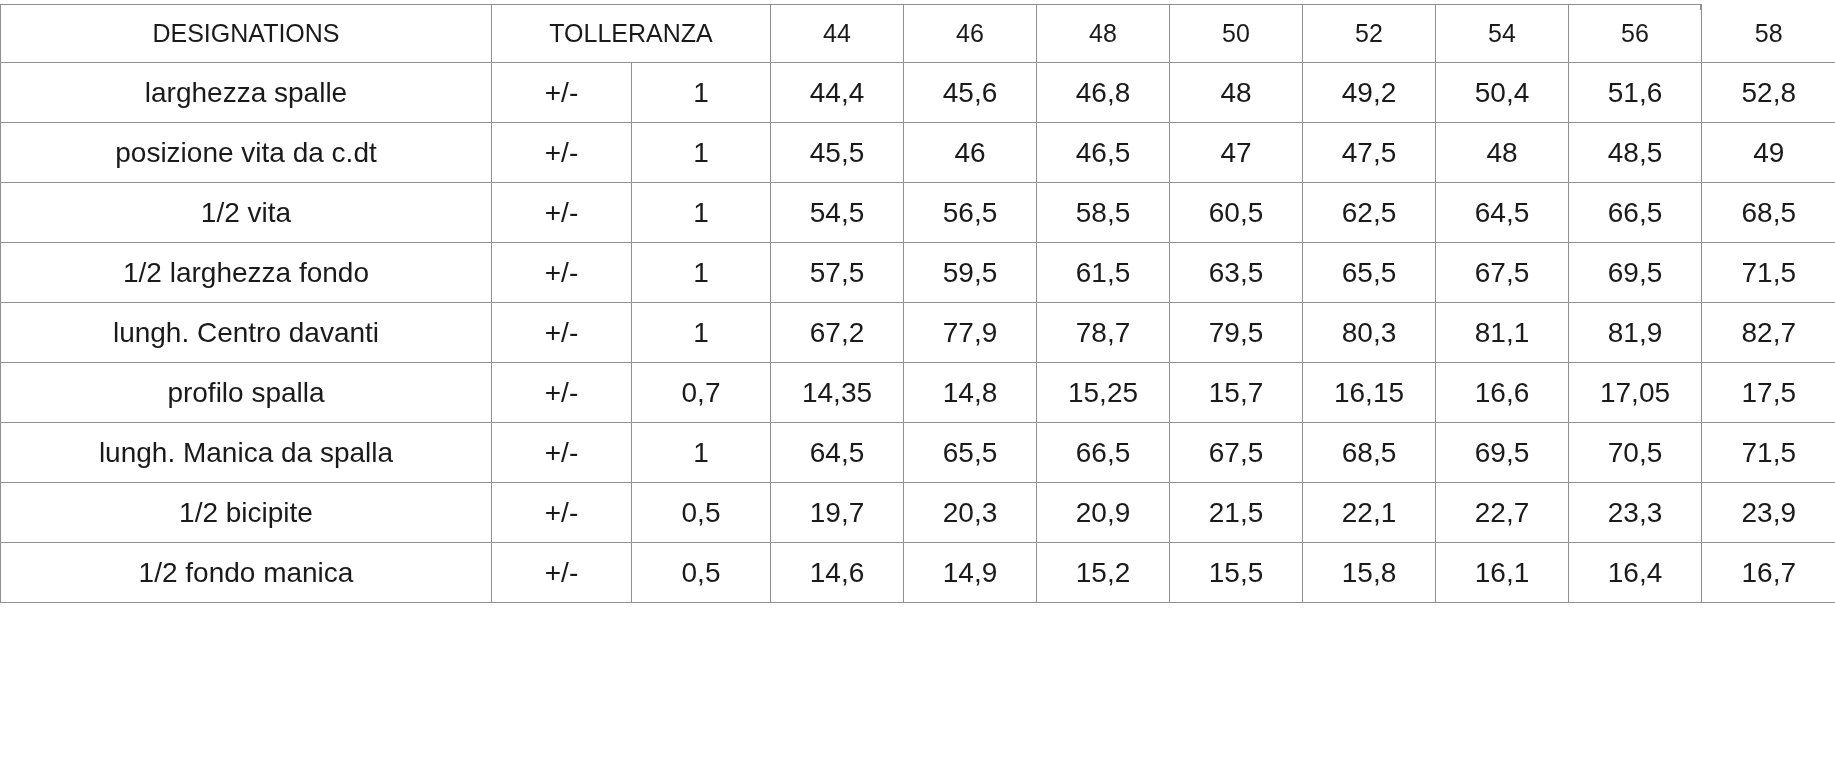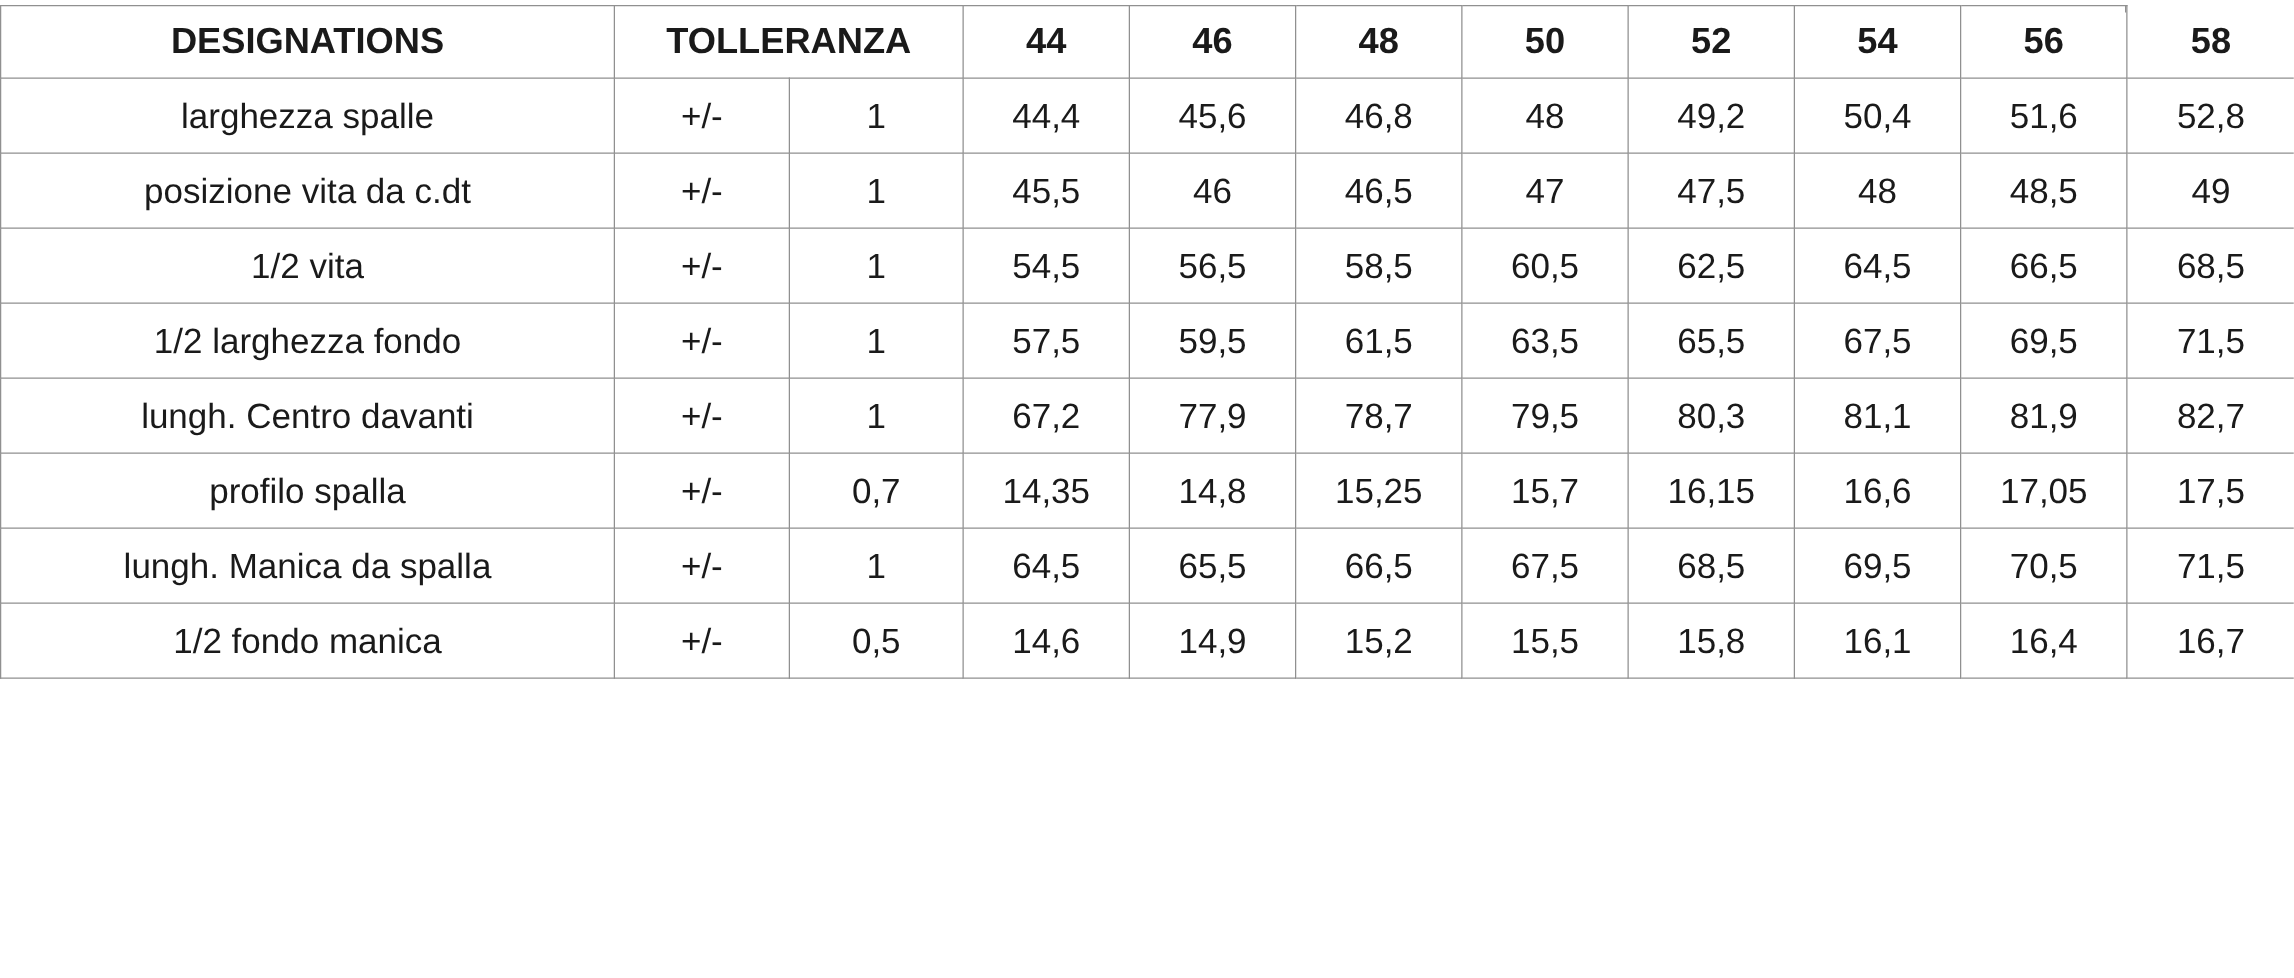--- a/index.html
+++ b/index.html
@@ -34,22 +34,22 @@
     white-space: nowrap;
     overflow: hidden;
     vertical-align: middle;
     font-size: 28px;
     font-weight: 400;
     text-align: center;
     height: 59px;
   }
   table.size-chart thead th {
     height: 57px;
-    font-weight: 700;
-    font-size: 29px;
+    font-weight: 400;
+    font-size: 25px;
   }
   
   table.size-chart th:last-child,
   table.size-chart td:last-child {
     border-right: none;
   }
   
   table.size-chart thead th.raised {
     border-top: none;
   }
@@ -190,20 +190,33 @@
           <td>64,5</td>
           <td>65,5</td>
           <td>66,5</td>
           <td>67,5</td>
           <td>68,5</td>
           <td>69,5</td>
           <td>70,5</td>
           <td>71,5</td>
         </tr>
         <tr>
+          <td class="designation">1/2 bicipite</td>
+          <td>+/-</td>
+          <td>0,5</td>
+          <td>19,7</td>
+          <td>20,3</td>
+          <td>20,9</td>
+          <td>21,5</td>
+          <td>22,1</td>
+          <td>22,7</td>
+          <td>23,3</td>
+          <td>23,9</td>
+        </tr>
+        <tr>
           <td class="designation">1/2 fondo manica</td>
           <td>+/-</td>
           <td>0,5</td>
           <td>14,6</td>
           <td>14,9</td>
           <td>15,2</td>
           <td>15,5</td>
           <td>15,8</td>
           <td>16,1</td>
           <td>16,4</td>

